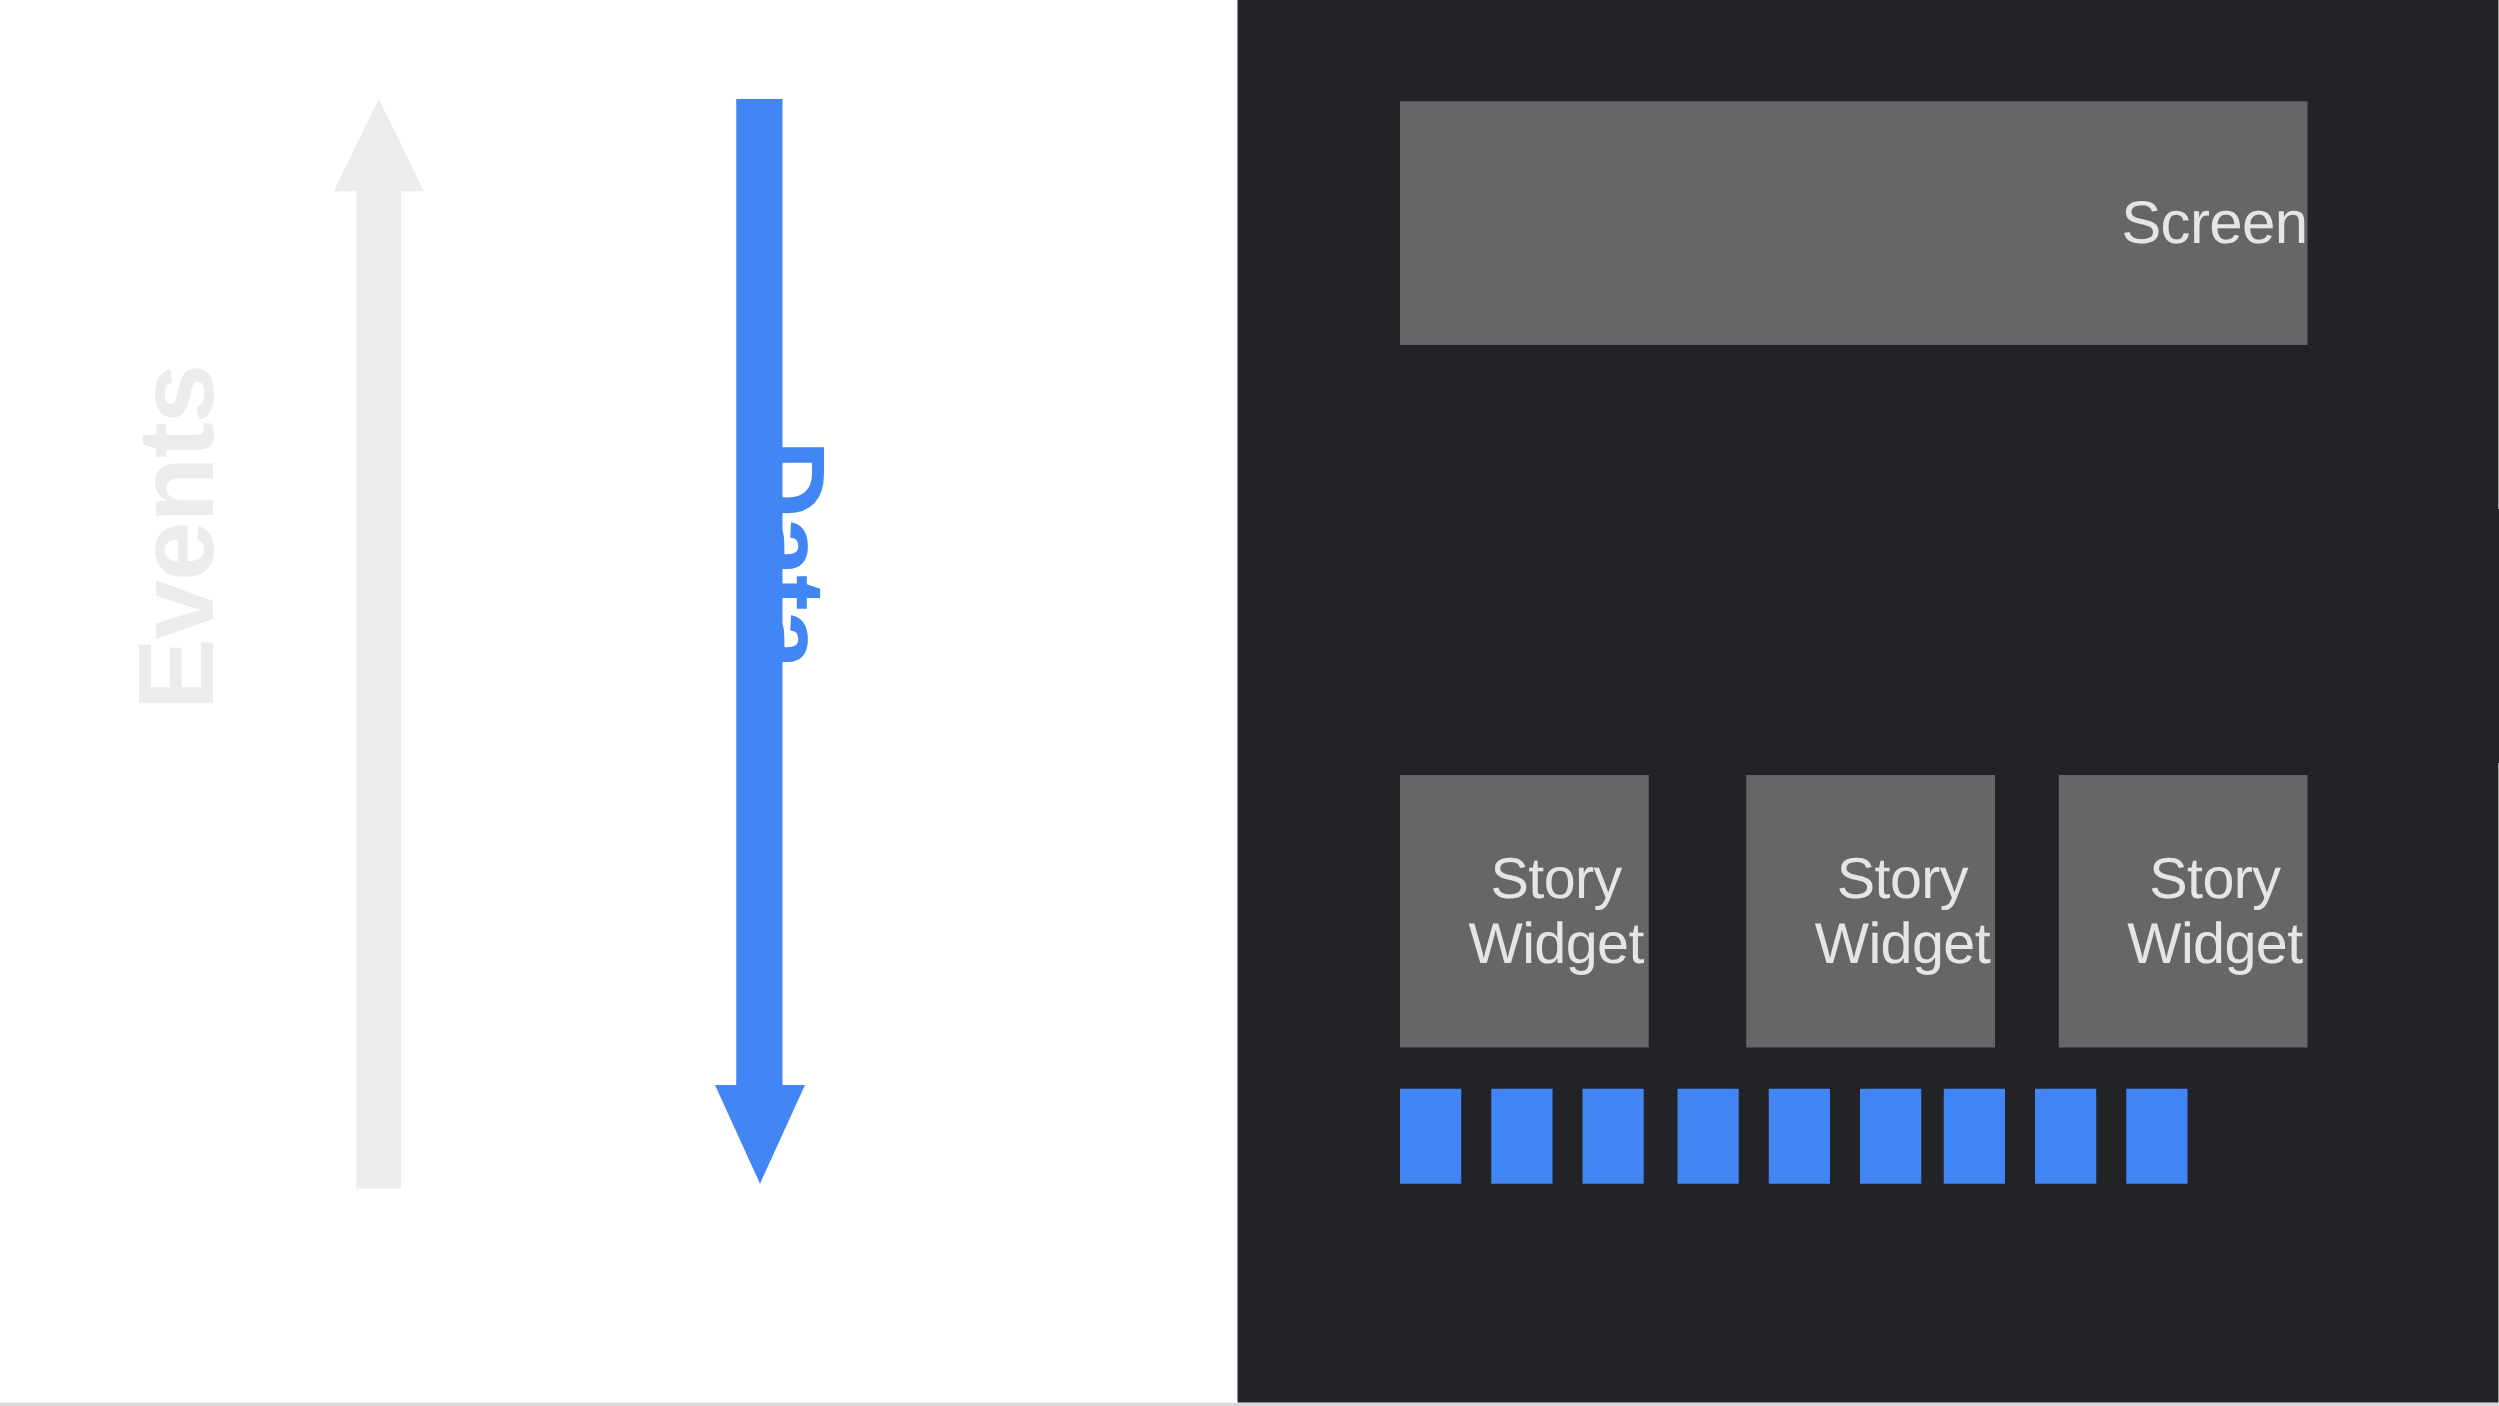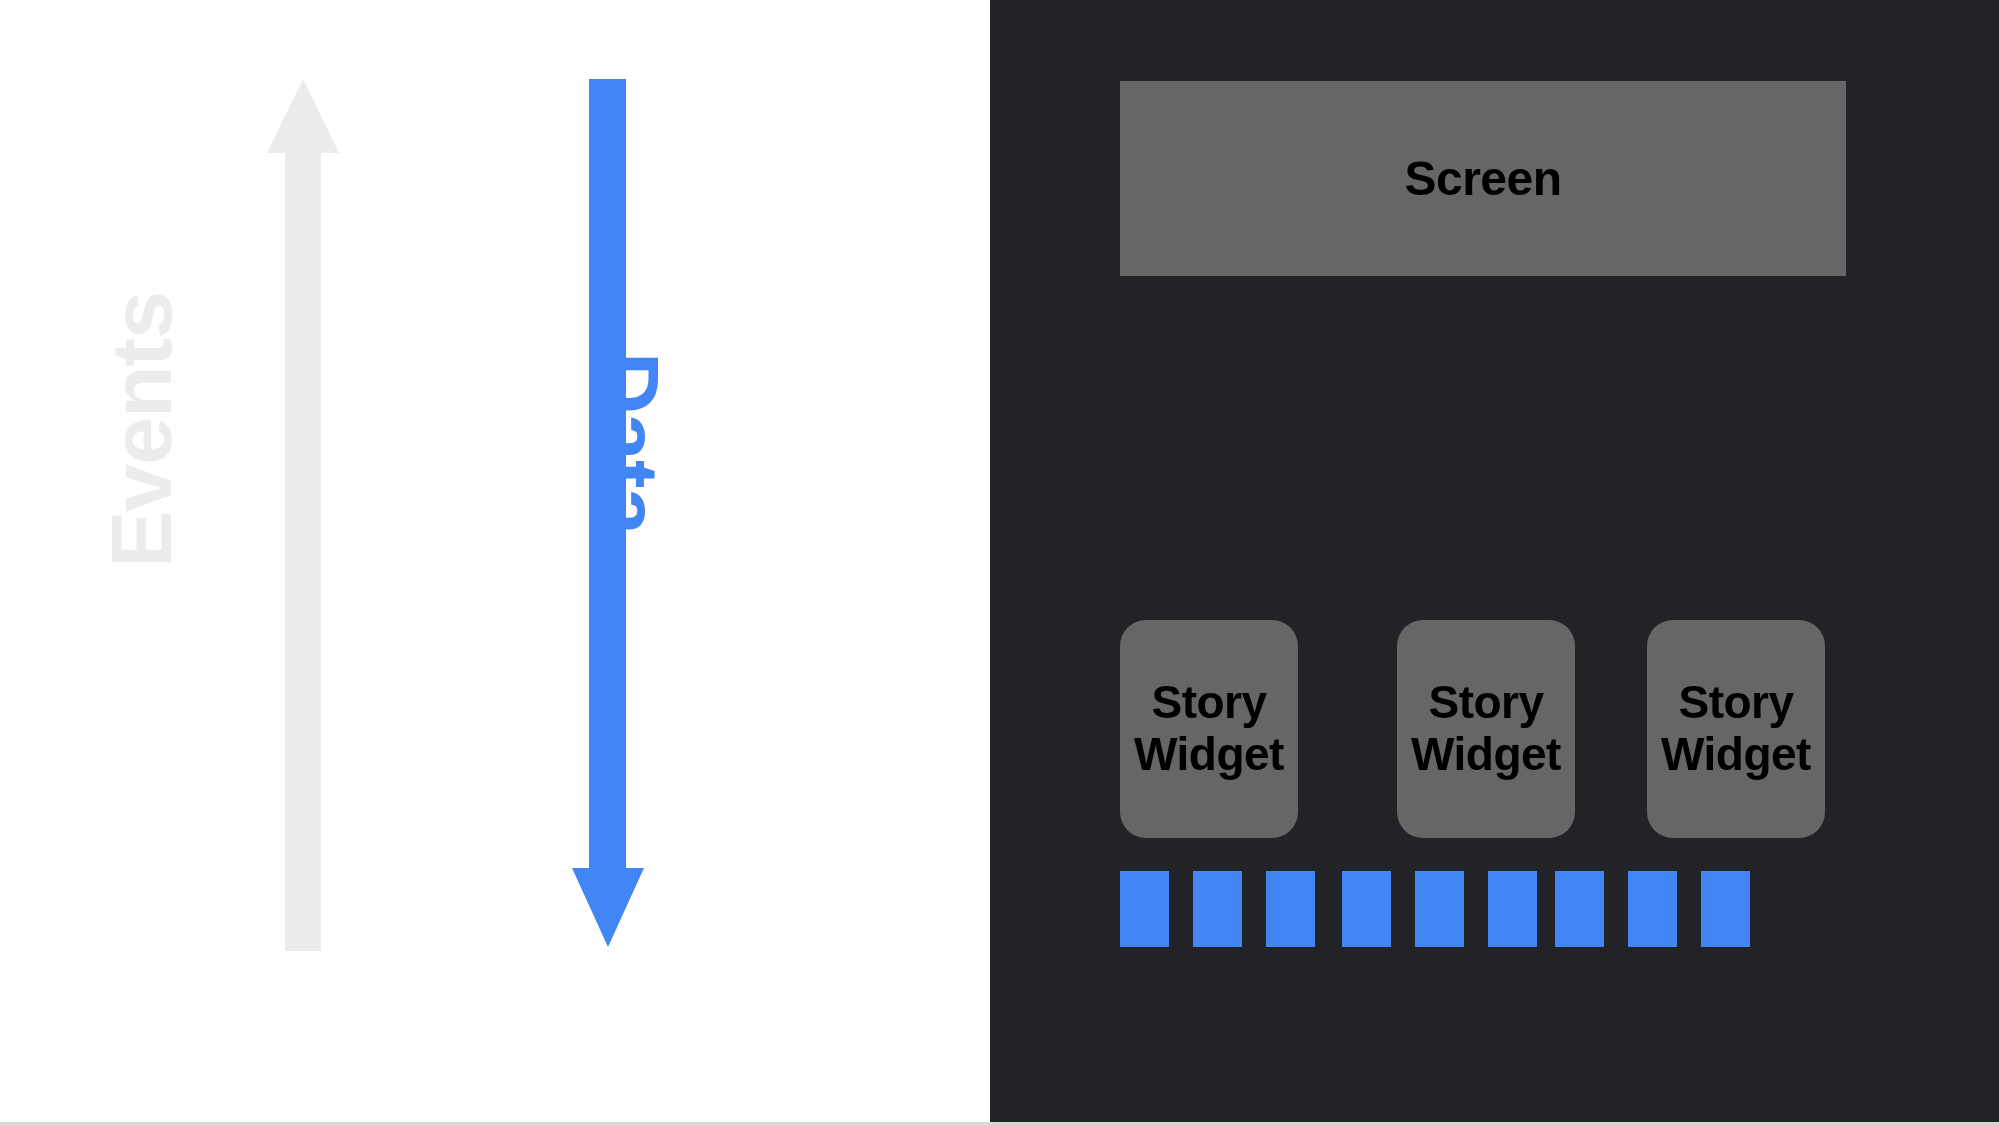--- a/index.html
+++ b/index.html
@@ -65,51 +65,50 @@
     left: 990px;
     top: 0;
     width: 1009px;
     height: 1125px;
     background: #212326;
   }
 
   .node {
     position: absolute;
     background: #666666;
-    color: #000000;
+    color: #e5e5e5;
     display: flex;
     align-items: center;
-    justify-content: center;
+    justify-content: flex-end;
     text-align: center;
     font-size: 48px;
-    font-weight: 700;
+    font-weight: 400;
     letter-spacing: -0.5px;
     line-height: 1.12;
     box-sizing: border-box;
   }
 
   .node-screen {
     left: 130px;
     top: 81px;
     width: 726px;
     height: 195px;
   }
   .node-newsfeed {
     left: 130px;
     top: 343px;
     width: 726px;
     height: 213px;
   }
   .node-story {
     top: 620px;
-    width: 178px;
+    width: 199px;
     height: 218px;
     font-size: 46px;
     padding: 4px 4px;
-    border-radius: 26px;
   }
   .story-col-0 { left: 130px; }
   .story-col-1 { left: 407px; }
   .story-col-2 { left: 657px; }
 
   .leaf-group {
     position: absolute;
     top: 871px;
     height: 76px;
     display: flex;

